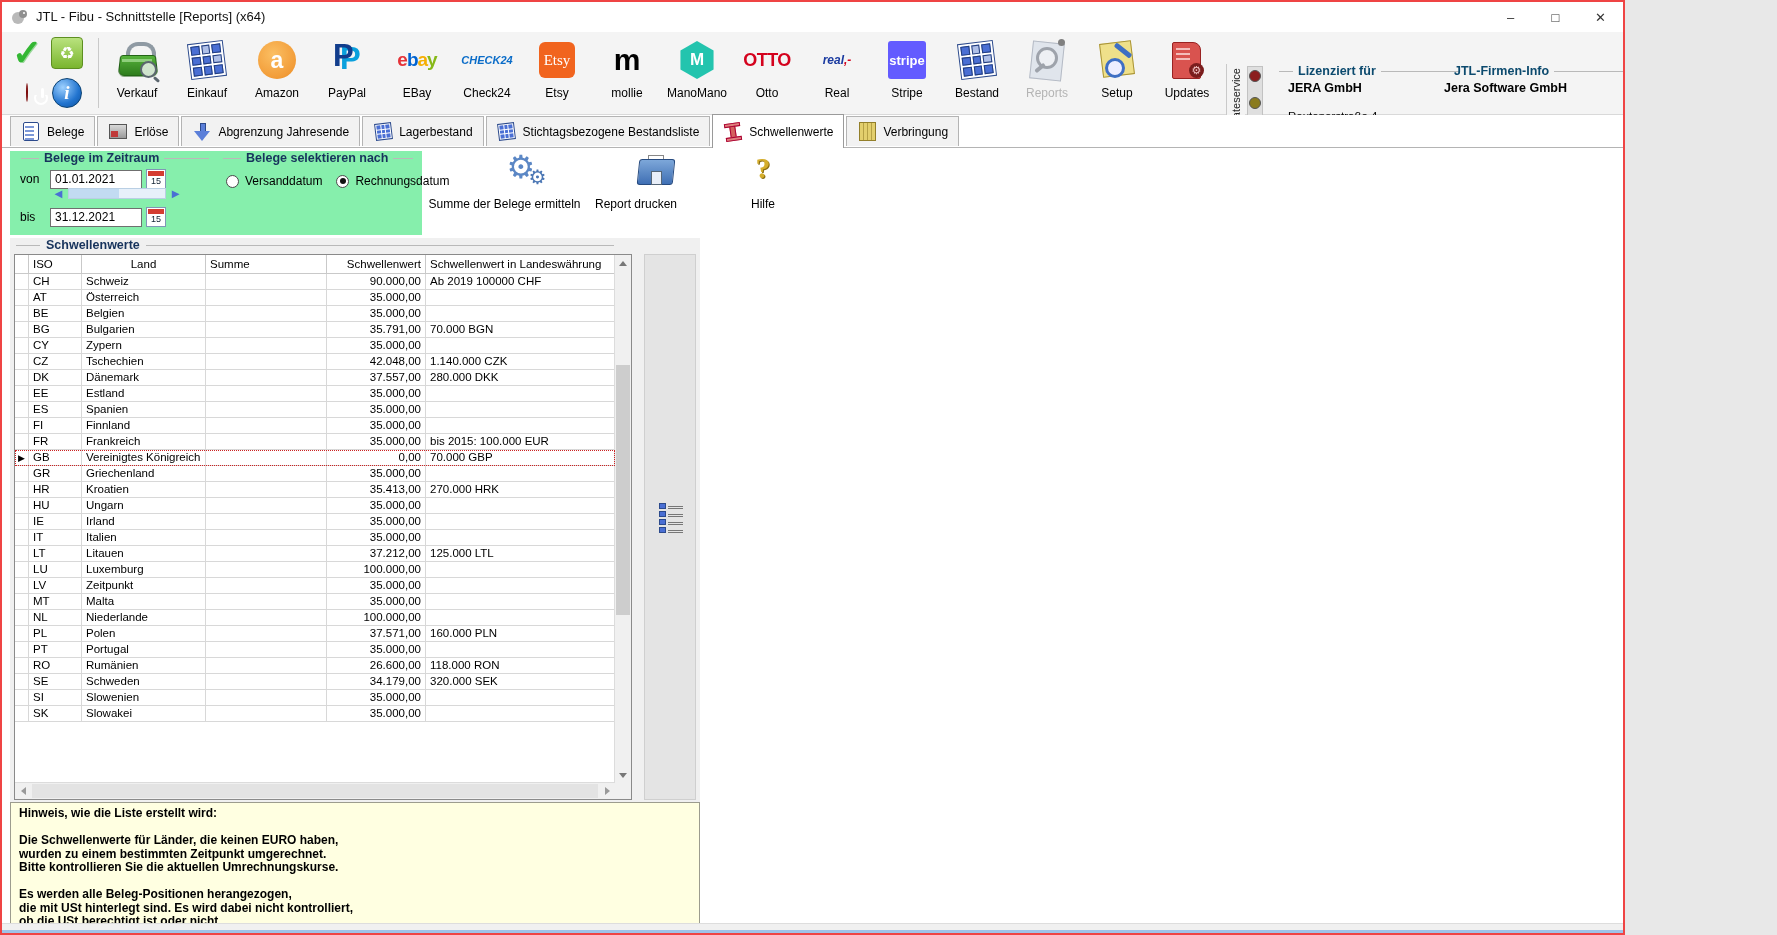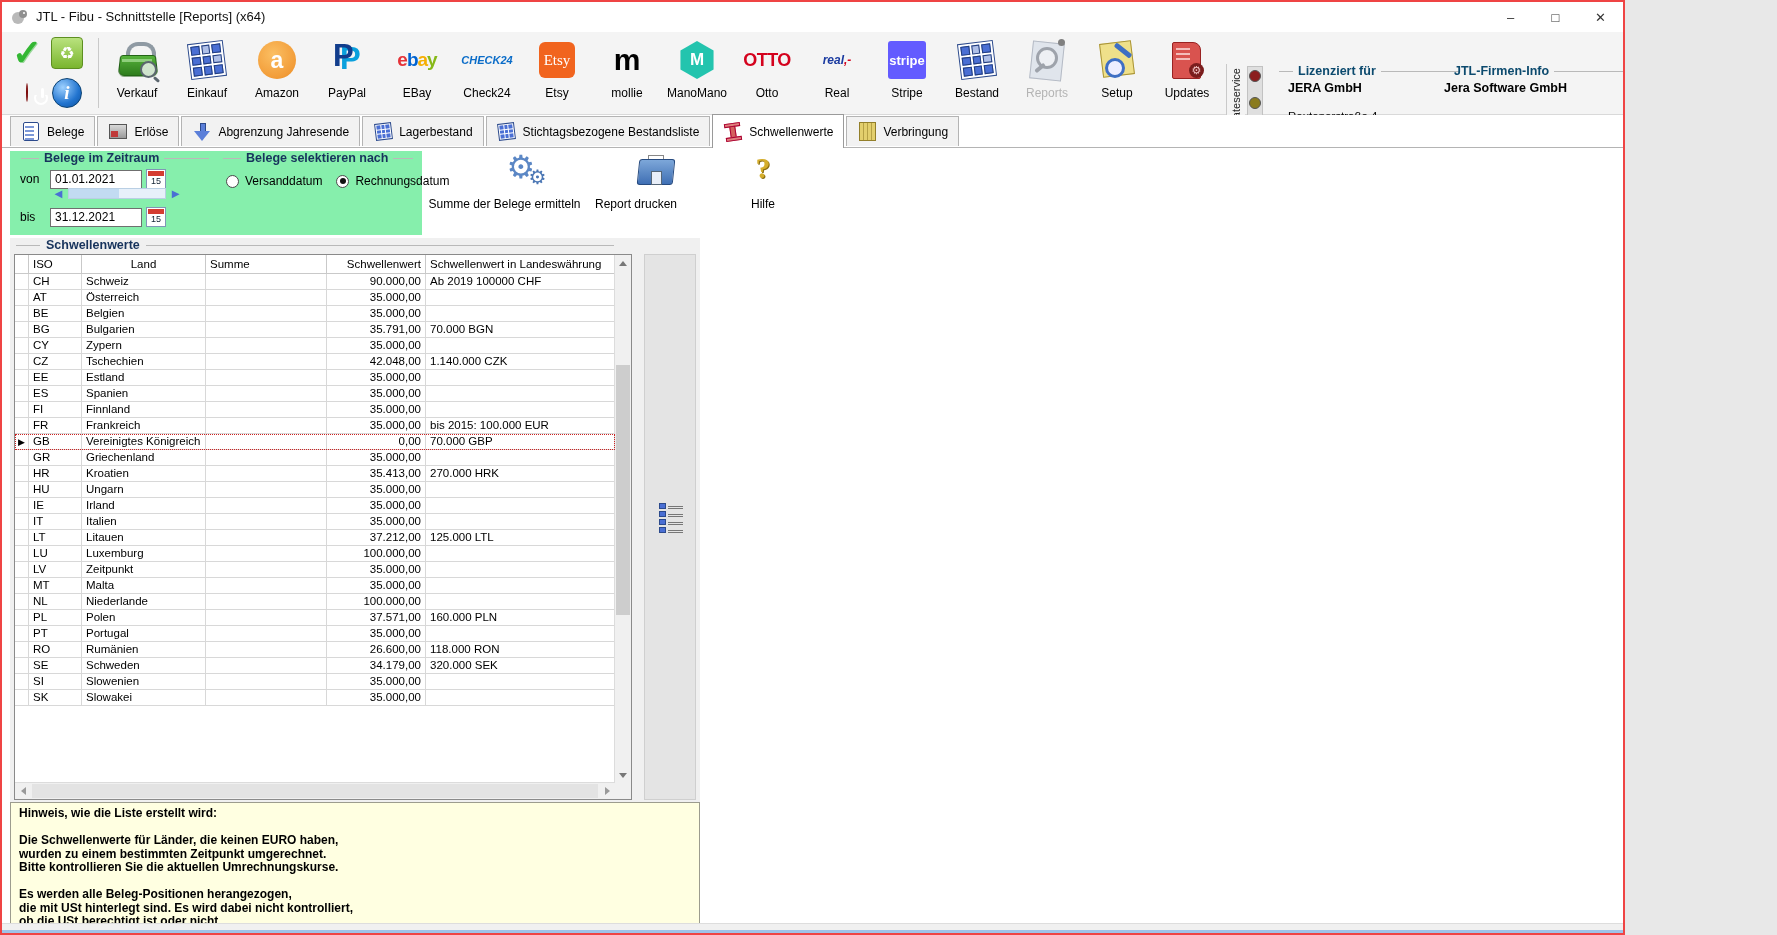--- a/index.html
+++ b/index.html
@@ -612,20 +612,28 @@
             <div class="trow">
               <span class="cell c-gut">&nbsp;</span>
               <span class="cell c-iso">CZ</span>
               <span class="cell c-land">Tschechien</span>
               <span class="cell c-summe"></span>
               <span class="cell c-wert">42.048,00</span>
               <span class="cell c-lw">1.140.000 CZK</span>
             </div>
             <div class="trow">
               <span class="cell c-gut">&nbsp;</span>
+              <span class="cell c-iso">DK</span>
+              <span class="cell c-land">Dänemark</span>
+              <span class="cell c-summe"></span>
+              <span class="cell c-wert">37.557,00</span>
+              <span class="cell c-lw">280.000 DKK</span>
+            </div>
+            <div class="trow">
+              <span class="cell c-gut">&nbsp;</span>
               <span class="cell c-iso">EE</span>
               <span class="cell c-land">Estland</span>
               <span class="cell c-summe"></span>
               <span class="cell c-wert">35.000,00</span>
               <span class="cell c-lw"></span>
             </div>
             <div class="trow">
               <span class="cell c-gut">&nbsp;</span>
               <span class="cell c-iso">ES</span>
               <span class="cell c-land">Spanien</span>

